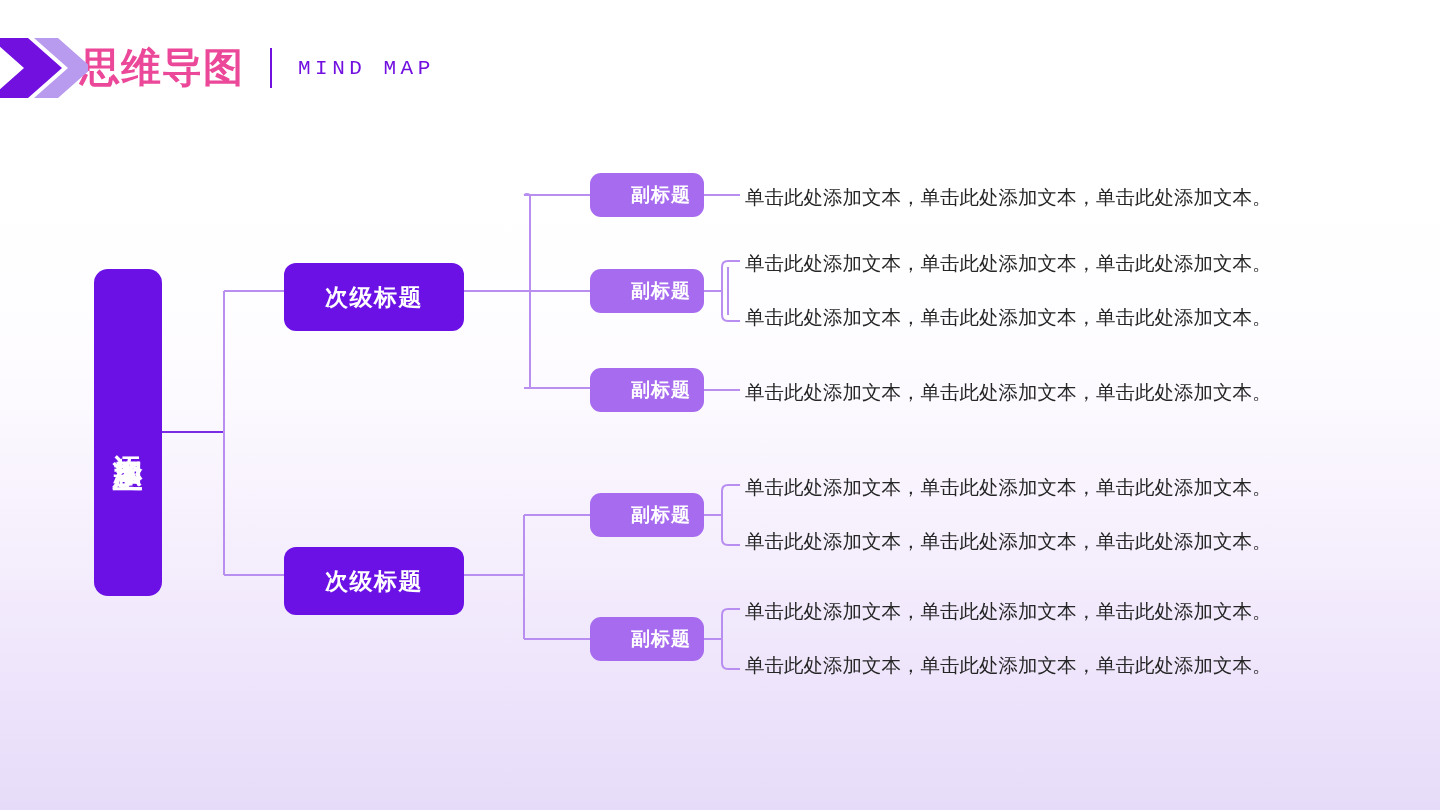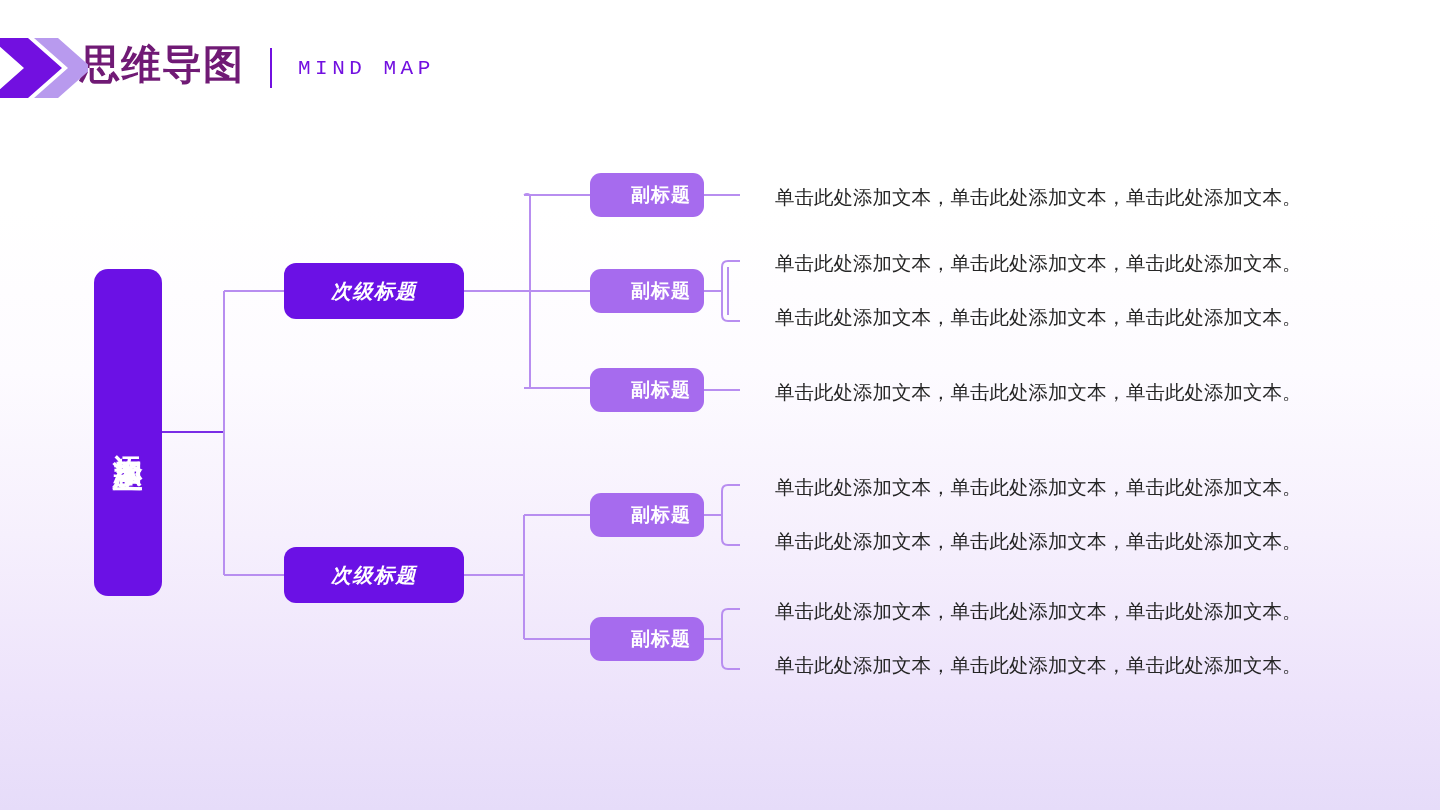--- a/index.html
+++ b/index.html
@@ -32,24 +32,24 @@
   }
   .logo-mark {
     position: relative;
     width: 88px;
     height: 72px;
     flex: none;
   }
   .logo-mark svg { display: block; }
 
   .title-cn {
-    font-family: Liberation Mono, monospace;
+    font-family: Liberation Serif, serif;
     font-size: 40px;
     font-weight: bold;
-    color: #701a75;
+    color: #ec4899;
     letter-spacing: 1px;
     line-height: 1;
     margin-left: -8px;
     white-space: nowrap;
   }
   .title-divider {
     width: 2px;
     height: 40px;
     background: #7210e0;
     margin: 0 26px 0 26px;
@@ -102,26 +102,25 @@
     font-size: 30px;
     letter-spacing: 2px;
     line-height: 1.32;
     writing-mode: vertical-rl;
     text-orientation: upright;
     padding-top: 4px;
   }
 
   .node-l2 {
     width: 180px;
-    height: 56px;
+    height: 68px;
     background: #6b11e5;
     border-radius: 12px;
-    font-size: 20px;
+    font-size: 23px;
     letter-spacing: 1.5px;
-    font-style: italic;
   }
   .node-l2.n1 { left: 284px; top: 263px; }
   .node-l2.n2 { left: 284px; top: 547px; }
 
   .node-l3 {
     width: 114px;
     height: 44px;
     background: #a66bee;
     border-radius: 11px;
     font-size: 19px;
@@ -129,21 +128,21 @@
     padding-left: 28px;
   }
   .node-l3.s1 { left: 590px; top: 173px; }
   .node-l3.s2 { left: 590px; top: 269px; }
   .node-l3.s3 { left: 590px; top: 368px; }
   .node-l3.s4 { left: 590px; top: 493px; }
   .node-l3.s5 { left: 590px; top: 617px; }
 
   .leaf-text {
     position: absolute;
-    left: 775px;
+    left: 745px;
     font-family: "DejaVu Sans", "Liberation Sans", sans-serif;
     font-size: 19.5px;
     color: #262626;
     white-space: nowrap;
     line-height: 1;
     letter-spacing: 0px;
   }
 </style>
 </head>
 <body>

